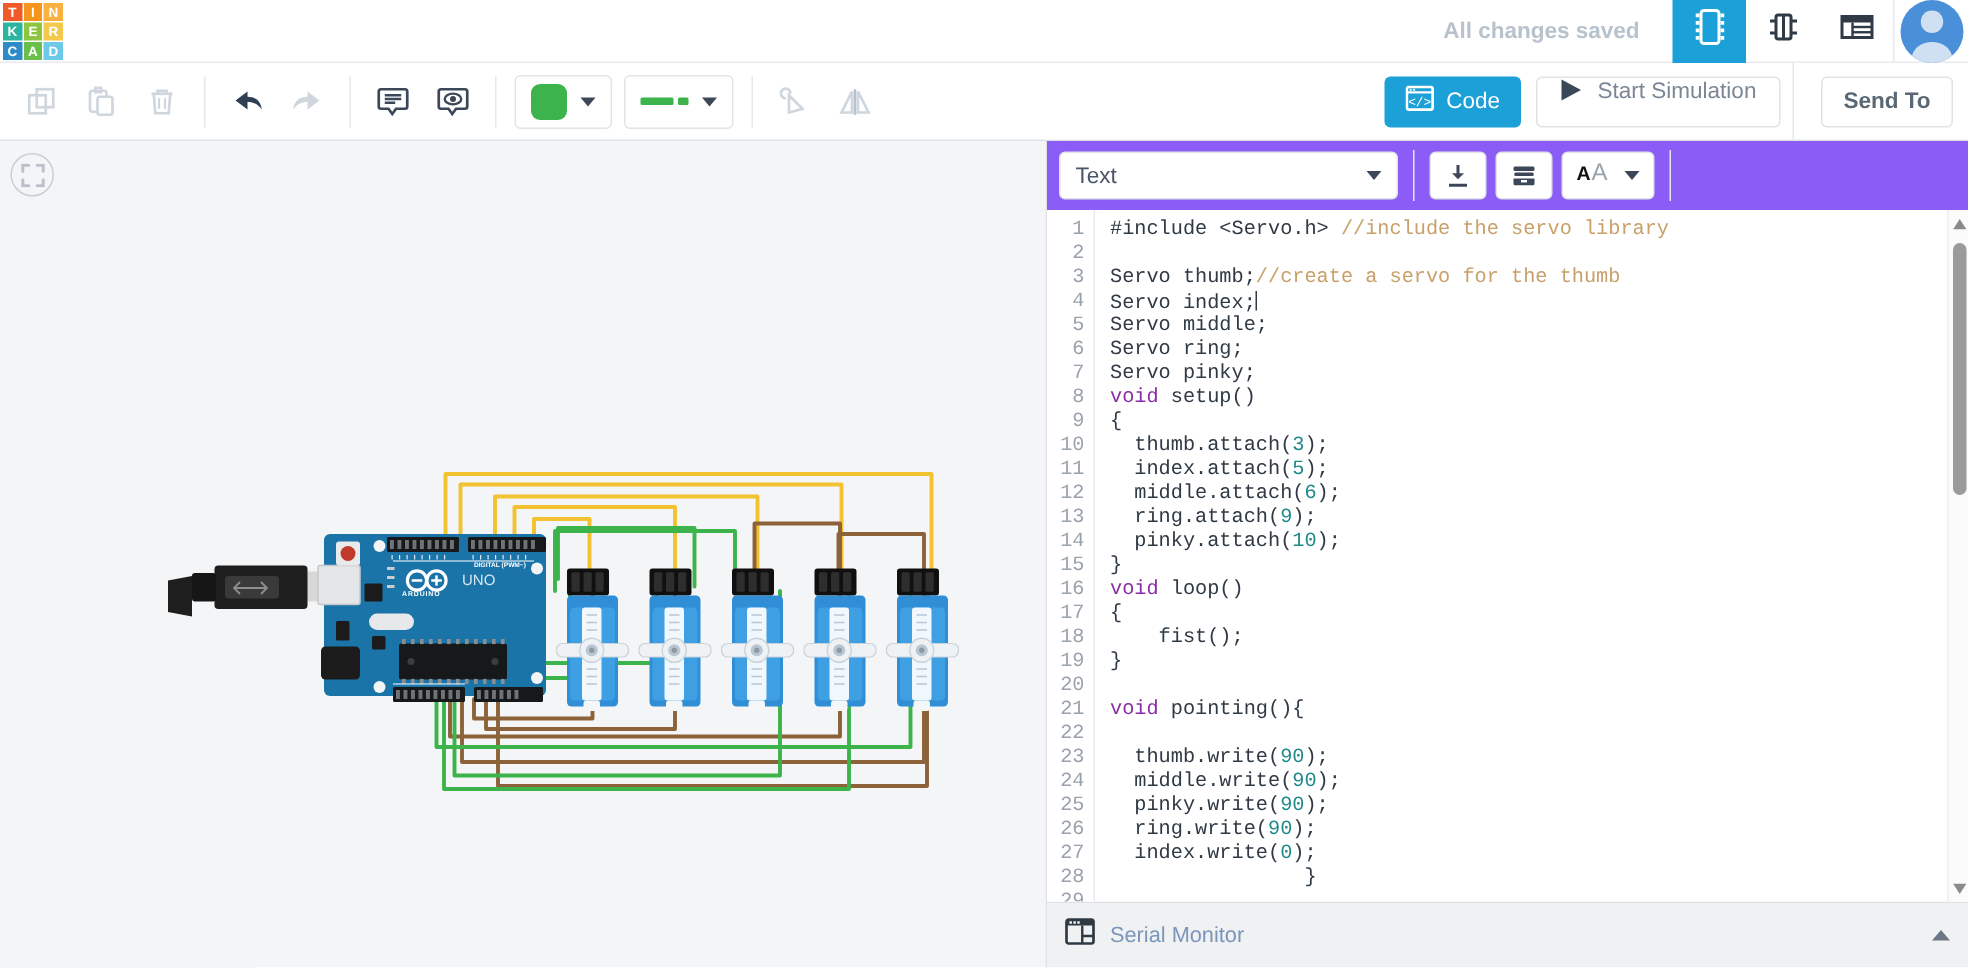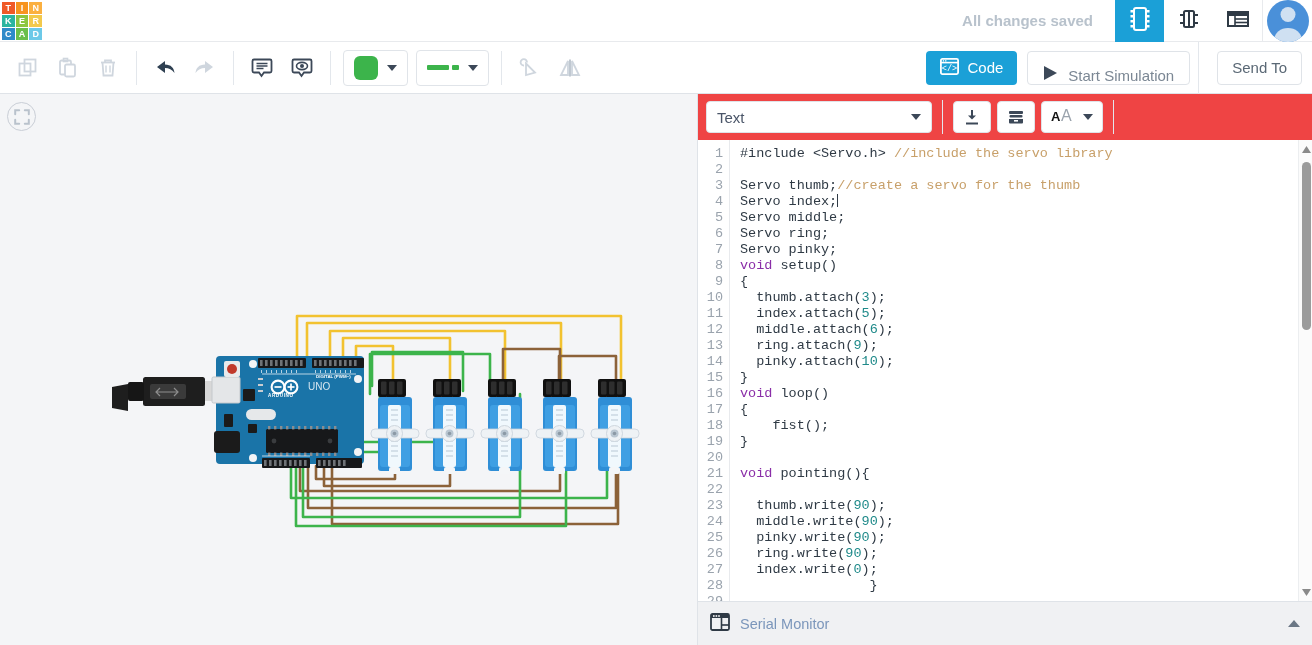--- a/index.html
+++ b/index.html
@@ -81,28 +81,28 @@
   .wirestyle { display: flex; align-items: center; gap: 3px; }
   .wirestyle i { display: block; height: 5px; border-radius: 1px; }
 
   .toolbar-right { margin-left: auto; display: flex; align-items: center; height: 52px; }
   .btn-code {
     display: flex; align-items: center; gap: 8px; height: 34px; padding: 0 14px;
     background: #1ba0d7; color: #fff; border-radius: 4px; font-size: 15px; cursor: pointer;
     margin-right: 10px;
   }
   .btn-sim {
-    display: flex; align-items: flex-end; gap: 10px; height: 34px; padding: 0 15px;
+    display: flex; align-items: flex-start; gap: 10px; height: 34px; padding: 0 15px;
     background: #fff; color: #7b8794; border: 1px solid #dfe3e8; border-radius: 4px;
     font-size: 15px; cursor: pointer;
   }
   .btn-send {
     height: 34px; padding: 0 14px; background: #fff; color: #5a6875;
     border: 1px solid #dfe3e8; border-radius: 4px; font-size: 15px; cursor: pointer;
-    display: flex; align-items: center; margin: 0 10px 0 18px;
+    display: flex; align-items: center; margin: 0 10px 0 18px; font-weight: bold;
   }
   .vsep-tall { width: 1px; height: 52px; background: #e3e7ec; margin-left: 8px; }
 
   
   .canvas {
     position: absolute; top: 94px; left: 0; width: 697px; height: 551px;
     background: #f4f5f7; overflow: hidden;
   }
   .fitbtn {
     position: absolute; top: 8px; left: 7px; width: 29px; height: 29px;
@@ -111,21 +111,21 @@
   }
 
   
   .codepanel {
     position: absolute; top: 94px; left: 697px; width: 615px; height: 551px;
     background: #ffffff; border-left: 1px solid #dfe3e8;
     display: flex; flex-direction: column;
   }
   .code-head {
     height: 46px; display: flex; align-items: center; padding: 0 8px;
-    background: #ef4444; flex: 0 0 auto;
+    background: #8b5cf6; flex: 0 0 auto;
   }
   .sel {
     height: 32px; border: 1px solid #dfe3e8; border-radius: 4px; background: #fff;
     display: flex; align-items: center; padding: 0 10px; cursor: pointer;
     font-size: 15px; color: #4a5568;
   }
   .sel-text { width: 226px; justify-content: space-between; }
   .sel-board { justify-content: space-between; gap: 10px; }
   .caret-sm { width: 0; height: 0; border-left: 5px solid transparent; border-right: 5px solid transparent;
               border-top: 6px solid #3c4858; }

